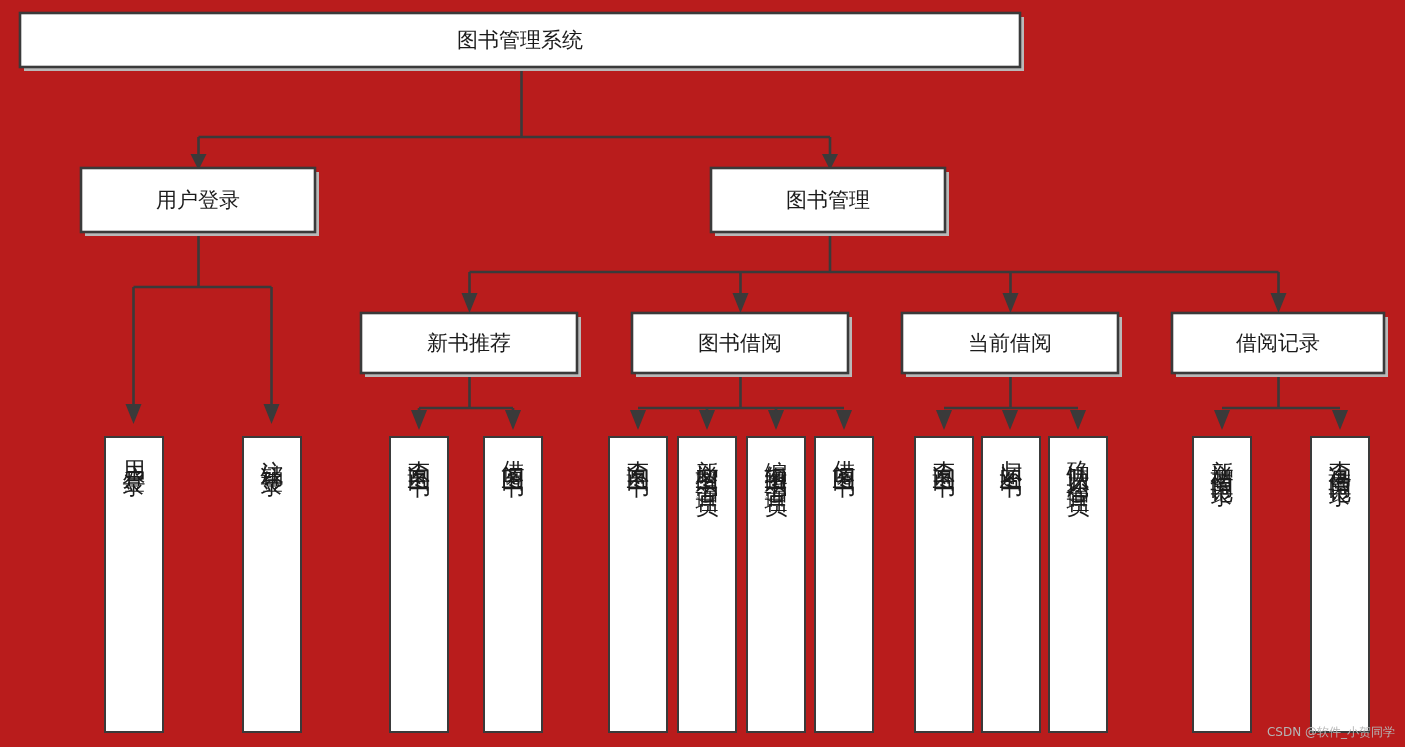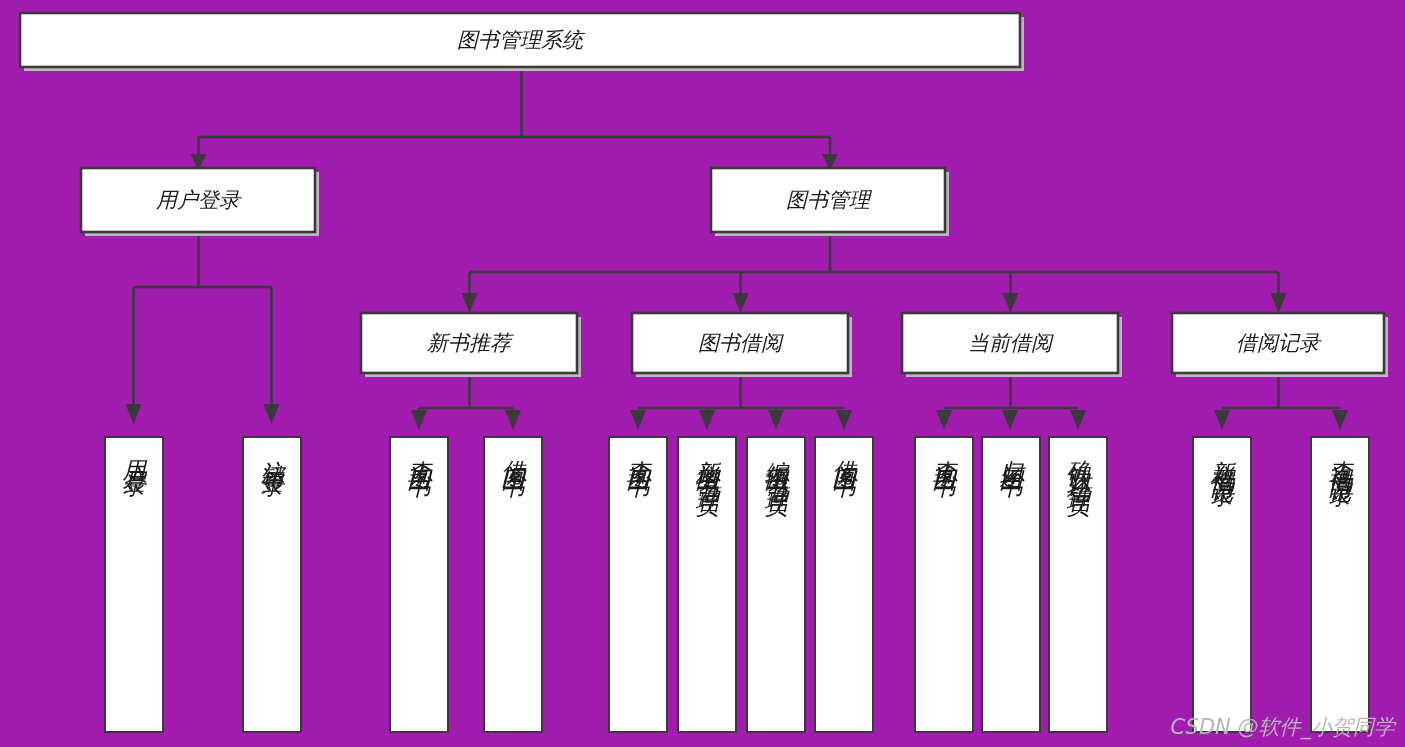--- a/index.html
+++ b/index.html
@@ -10,22 +10,21 @@
   body {
     width: 1405px;
     height: 747px;
     font-family: "DejaVu Sans", "Liberation Sans", sans-serif;
     overflow: hidden;
   }
   #diagram-root {
     position: relative;
     width: 1405px;
     height: 747px;
-    background: #a21caf;
-    font-style: italic;
+    background: #b91c1c;
   }
   svg.flow {
     position: absolute;
     left: 0;
     top: 0;
     width: 1405px;
     height: 747px;
   }
   .node-rect {
     fill: #ffffff;
@@ -71,21 +70,21 @@
     letter-spacing: 5px;
     color: #1b1b1b;
     white-space: nowrap;
     padding-top: 4px;
   }
   .watermark {
     position: absolute;
     right: 10px;
     bottom: 6px;
     font-family: "DejaVu Sans", "Liberation Sans", sans-serif;
-    font-size: 21px;
+    font-size: 12px;
     color: #b6b6b6;
     white-space: nowrap;
     pointer-events: none;
   }
 </style>
 </head>
 <body>
 
 <div id="diagram-root">
 

